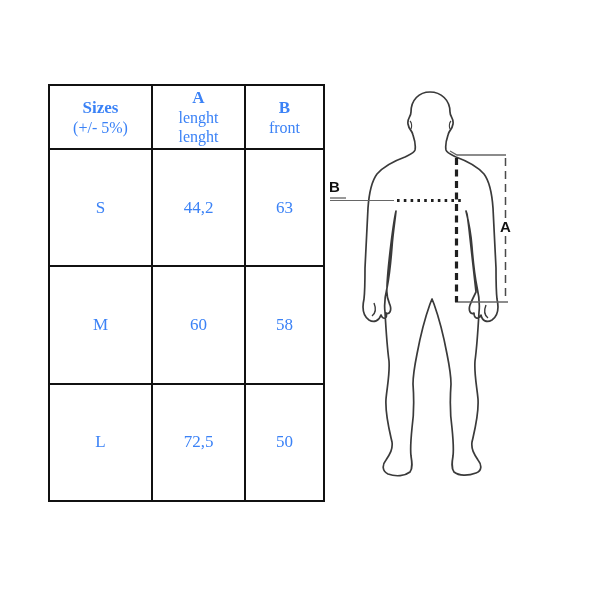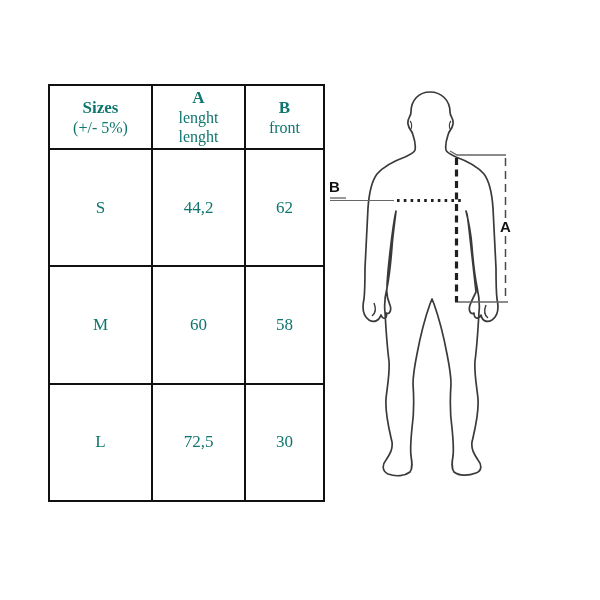--- a/index.html
+++ b/index.html
@@ -7,21 +7,21 @@
     position:relative;width:600px;height:600px;background:#ffffff;
     font-family:"Liberation Serif", serif;color:#111;overflow:hidden;
   }
   
   #size-table{
     position:absolute;left:48px;top:84px;width:275px;height:418px;
     border-collapse:collapse;table-layout:fixed;
   }
   #size-table td{
     border:2px solid #111;text-align:center;vertical-align:middle;
-    font-size:17px;color:#0f766e;padding:0;
+    font-size:17px;color:#3b82f6;padding:0;
   }
   #size-table tr.hdr td{height:62px;}
   .hline{line-height:19px;font-size:16px;}
   .hbold{font-weight:bold;font-size:17px;line-height:20px;}
   
   #figure-svg{position:absolute;left:0;top:0;width:600px;height:600px;}
   .measure-label{
     position:absolute;font-family:"Liberation Sans", sans-serif;
     font-weight:bold;font-size:15px;line-height:15px;color:#111;
   }
@@ -51,31 +51,31 @@
         <div class="hline">lenght</div>
       </td>
       <td>
         <div class="hbold">B</div>
         <div class="hline">front</div>
       </td>
     </tr>
     <tr>
       <td>S</td>
       <td>44,2</td>
-      <td>62</td>
+      <td>63</td>
     </tr>
     <tr>
       <td>M</td>
       <td>60</td>
       <td>58</td>
     </tr>
     <tr>
       <td>L</td>
       <td>72,5</td>
-      <td>30</td>
+      <td>50</td>
     </tr>
   </tbody>
     </table>
 
   <svg id="figure-svg" viewBox="0 0 600 600" aria-hidden="true">
 
     <path fill="none" stroke="#3a3a3a" stroke-width="1.7" stroke-linejoin="round" stroke-linecap="round" d="M 430 92
          C 441 92 450 100 450 112
          C 450 117 454 118 453 124
          C 452 130 449 130 448 135

